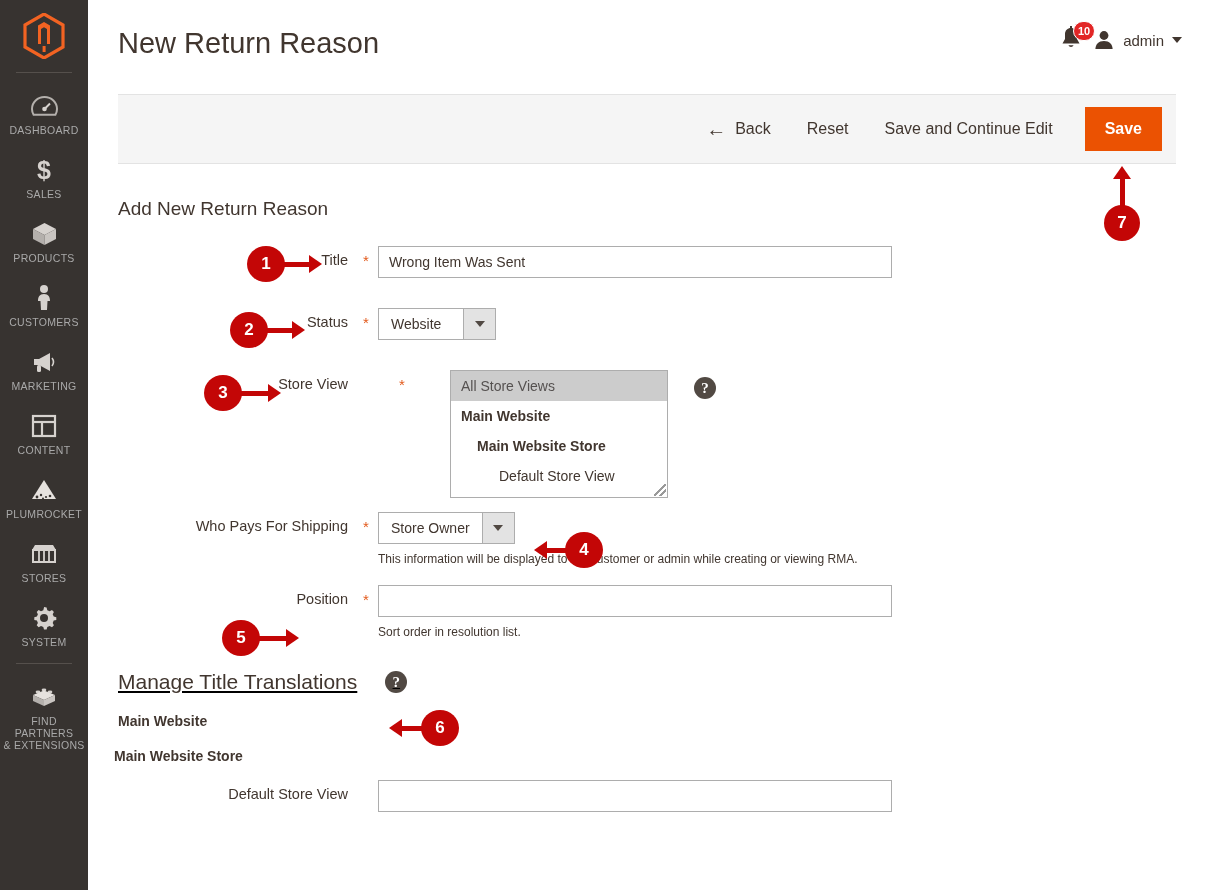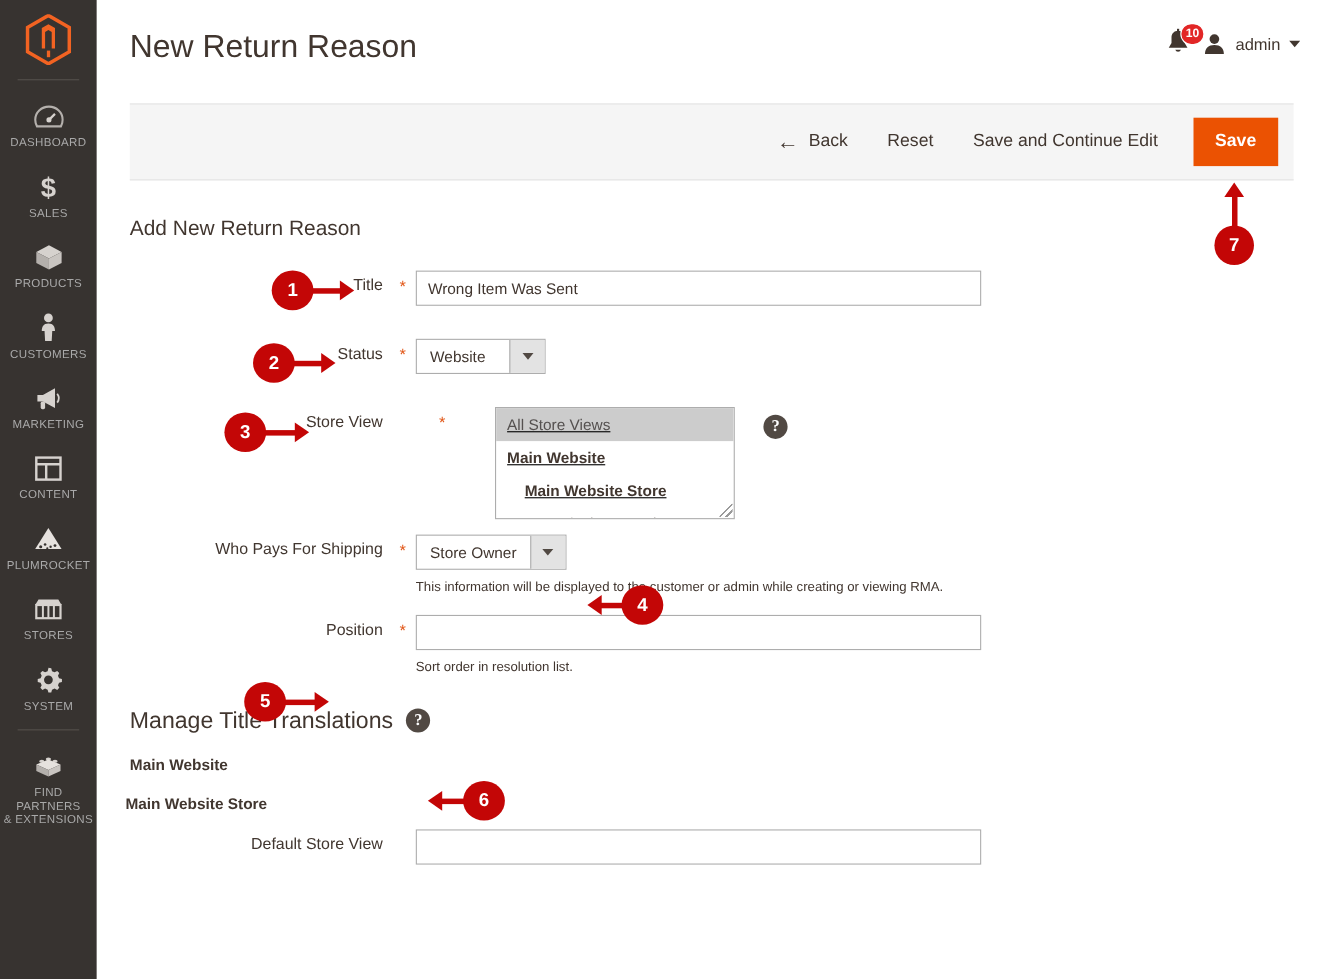--- a/index.html
+++ b/index.html
@@ -161,23 +161,23 @@
   }
   .select-tri {
     width: 0; height: 0;
     border-left: 5px solid transparent; border-right: 5px solid transparent;
     border-top: 6px solid #514943;
   }
 
   
   .multiselect {
     position: relative;
-    width: 218px; height: 102px;
+    width: 218px; height: 128px;
     border: 1px solid #adadad; background: #ffffff;
-    overflow: hidden; cursor: pointer; text-decoration: underline;
+    overflow: hidden; cursor: pointer;
   }
   .ms-opt {
     font-size: 14px; color: #41362f;
     padding: 5px 10px; line-height: 20px;
   }
   .ms-opt.selected { background: #cccccc; color: #555150; }
   .ms-opt.lvl1 { font-weight: bold; }
   .ms-opt.lvl2 { font-weight: bold; padding-left: 26px; }
   .ms-opt.lvl3 { padding-left: 48px; }
   .ms-grip {
@@ -192,22 +192,22 @@
   .help-icon {
     width: 22px; height: 22px; border-radius: 50%;
     background: #514943; color: #ffffff;
     font-size: 15px; font-weight: bold;
     display: inline-flex; align-items: center; justify-content: center;
     cursor: pointer; font-family: "Liberation Serif", serif;
   }
 
   
   .trans-head {
-    display: flex; gap: 12px;
-    margin-left: 30px; margin-top: 30px;
+    display: flex; align-items: center; gap: 28px;
+    margin-left: 30px; margin-top: 30px; text-decoration: underline;
   }
   .trans-title { font-size: 21px; color: #41362f; font-weight: normal; }
   .trans-scope {
     margin-left: 30px; margin-top: 19px;
     font-size: 14px; color: #41362f; font-weight: bold;
   }
   .trans-scope.lvl2 { margin-left: 26px; }
 
   
   .marker {

